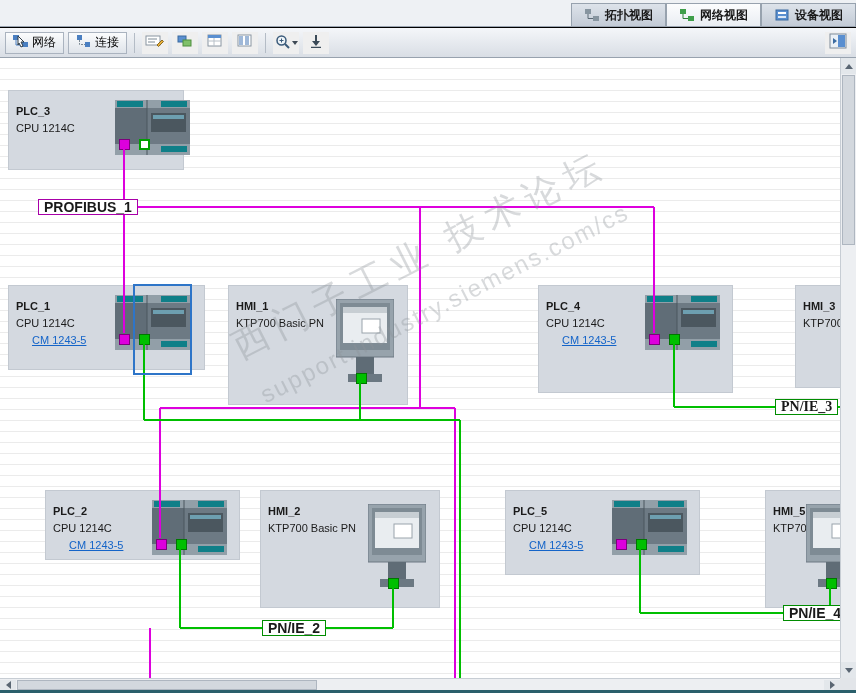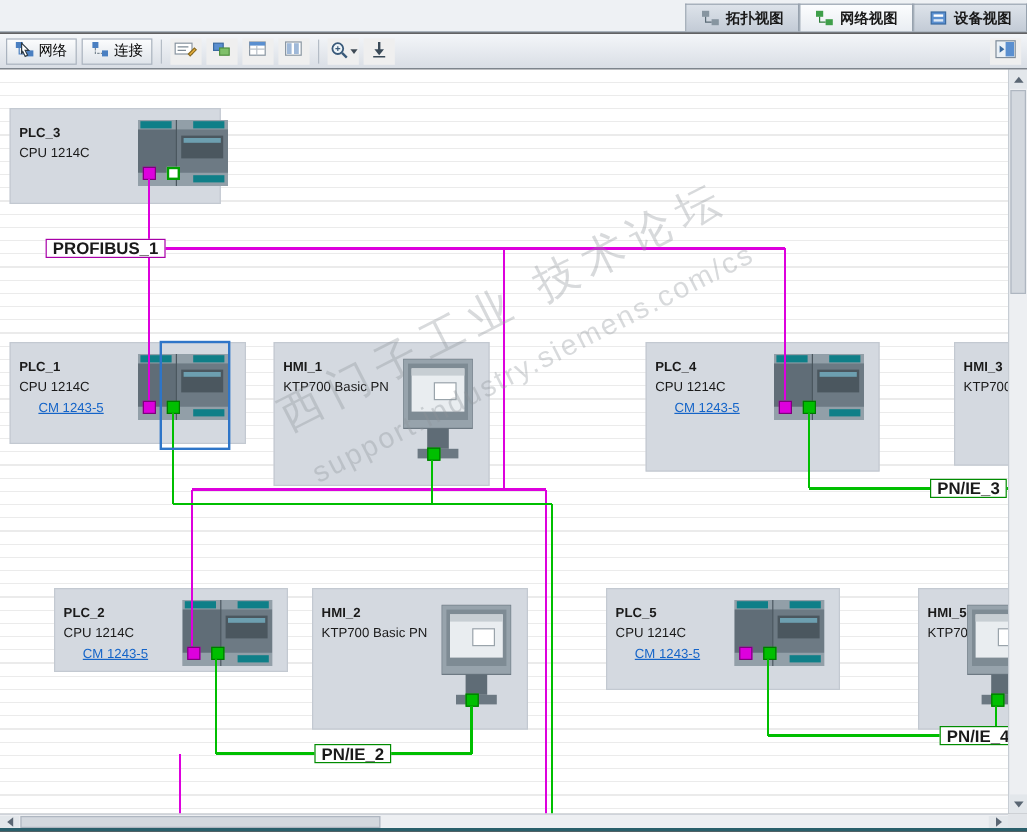--- a/index.html
+++ b/index.html
@@ -61,21 +61,21 @@
   #dev-plc5{left:505px;top:432px;width:195px;height:85px;}
   #dev-hmi5{left:765px;top:432px;width:120px;height:118px;}
 
   .lines{position:absolute;left:0;top:0;z-index:2;pointer-events:none;}
   .selection{position:absolute;left:133px;top:226px;width:55px;height:87px;border:2px solid #2e75c8;z-index:4;}
 
   .netlabel{position:absolute;z-index:5;background:#fff;border:1px solid;padding:0 5px;font-size:14px;font-weight:bold;line-height:14px;white-space:nowrap;}
   .netlabel.mag{border-color:#a800a8;}
   .netlabel.grn{border-color:#008c00;}
   #lbl-profibus{left:38px;top:141px;}
-  #lbl-pnie3{left:775px;top:341px;}
+  #lbl-pnie3{left:775px;top:341px;font-family:Liberation Serif, serif;}
   #lbl-pnie2{left:262px;top:562px;}
   #lbl-pnie4{left:783px;top:547px;}
 
   .watermark{position:absolute;left:120px;top:170px;width:620px;z-index:6;pointer-events:none;
              transform:rotate(-27deg);text-align:center;color:rgba(140,146,152,0.34);}
   .wm1{font-size:36px;letter-spacing:8px;}
   .wm2{font-size:24px;letter-spacing:2px;margin-top:16px;}
 
   
   .vscroll{position:absolute;left:840px;top:58px;width:16px;height:620px;background:#edeff2;border-left:1px solid #c7cdd4;box-sizing:border-box;}

